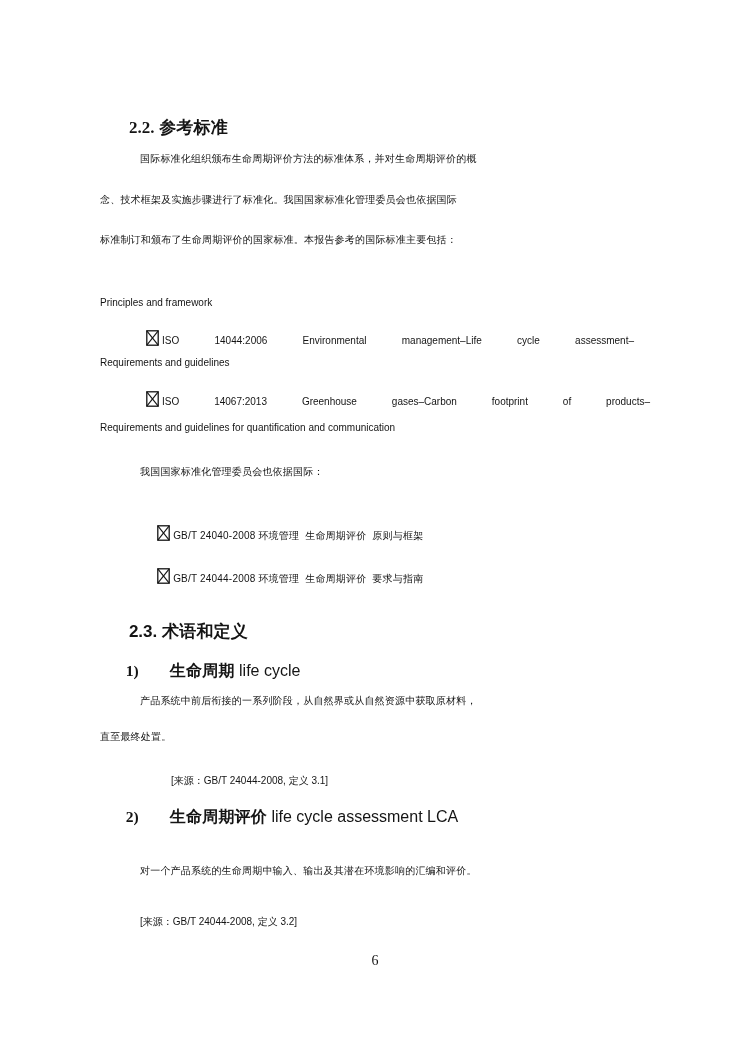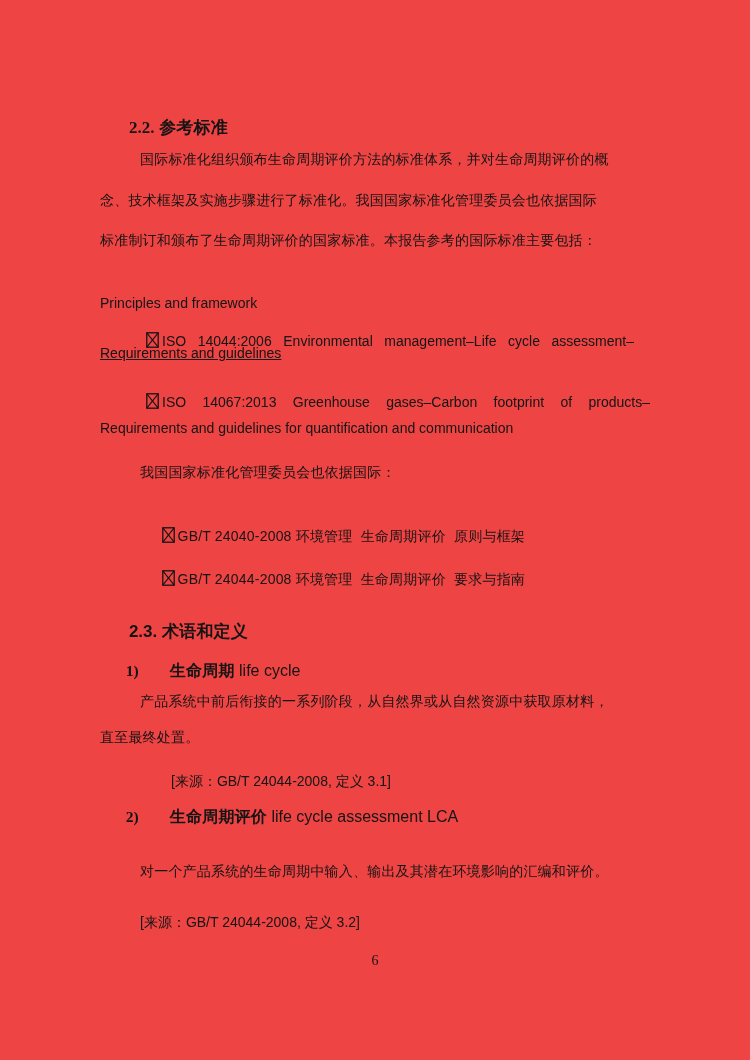--- a/index.html
+++ b/index.html
@@ -1,25 +1,25 @@
 <!DOCTYPE html>
 <html><head>
 <meta charset="utf-8">
 <style>
   html,body{margin:0;padding:0;background:#e8e8e8;}
   .page{
     position:relative;
     width:750px;height:1060px;
     margin:0 auto;
-    background:#ef4444;
+    background:#ffffff;
     color:#141414;
     font-family:"Liberation Sans","DejaVu Sans",sans-serif;
     overflow:hidden;
   }
-  .l{position:absolute;line-height:22px;font-size:14px;white-space:pre;}
+  .l{position:absolute;line-height:22px;font-size:10px;white-space:pre;}
   .cjk{letter-spacing:0.2px;}
   .heading{font-weight:bold;font-size:17px;line-height:23px;}
   .serif-num{font-family:"Liberation Serif","DejaVu Serif",serif;font-weight:bold;}
   .sans-num{font-family:"Liberation Sans","DejaVu Sans",sans-serif;font-weight:bold;}
   .just{white-space:normal;text-align:justify;text-align-last:justify;-moz-text-align-last:justify;}
   .bullet-svg{display:inline-block;vertical-align:-2px;margin-right:3px;}
   .item-head{font-size:16px;line-height:22px;}
   .item-head .inum{display:inline-block;width:44px;font-size:15.6px;}
   .item-head .zh{font-weight:bold;letter-spacing:0.2px;}
   .item-head .en{font-weight:normal;}
@@ -43,21 +43,21 @@
 
   <div class="l" style="left:100px;top:292px;text-align:center;">Principles and framework</div>
 
   <div class="l just" style="left:100px;right:116px;top:330px;text-indent:46px;">
     <svg class="bullet-svg" width="13" height="16" viewBox="0 0 13 16">
         <rect x="0.8" y="0.8" width="11.4" height="14.4" fill="none" stroke="#141414" stroke-width="1.3"></rect>
         <line x1="0.8" y1="0.8" x2="12.2" y2="15.2" stroke="#141414" stroke-width="1.1"></line>
         <line x1="12.2" y1="0.8" x2="0.8" y2="15.2" stroke="#141414" stroke-width="1.1"></line>
       </svg><span>ISO 14044:2006 Environmental management–Life cycle assessment–</span>
   </div>
-  <div class="l" style="left:100px;top:342px;text-decoration:underline;">Requirements and guidelines</div>
+  <div class="l" style="left:100px;top:352px;">Requirements and guidelines</div>
 
   <div class="l just" style="left:100px;right:100px;top:391px;text-indent:46px;">
     <svg class="bullet-svg" width="13" height="16" viewBox="0 0 13 16">
         <rect x="0.8" y="0.8" width="11.4" height="14.4" fill="none" stroke="#141414" stroke-width="1.3"></rect>
         <line x1="0.8" y1="0.8" x2="12.2" y2="15.2" stroke="#141414" stroke-width="1.1"></line>
         <line x1="12.2" y1="0.8" x2="0.8" y2="15.2" stroke="#141414" stroke-width="1.1"></line>
       </svg><span>ISO 14067:2013 Greenhouse gases–Carbon footprint of products–</span>
   </div>
   <div class="l" style="left:100px;top:417px;">Requirements and guidelines for quantification and communication</div>
 

